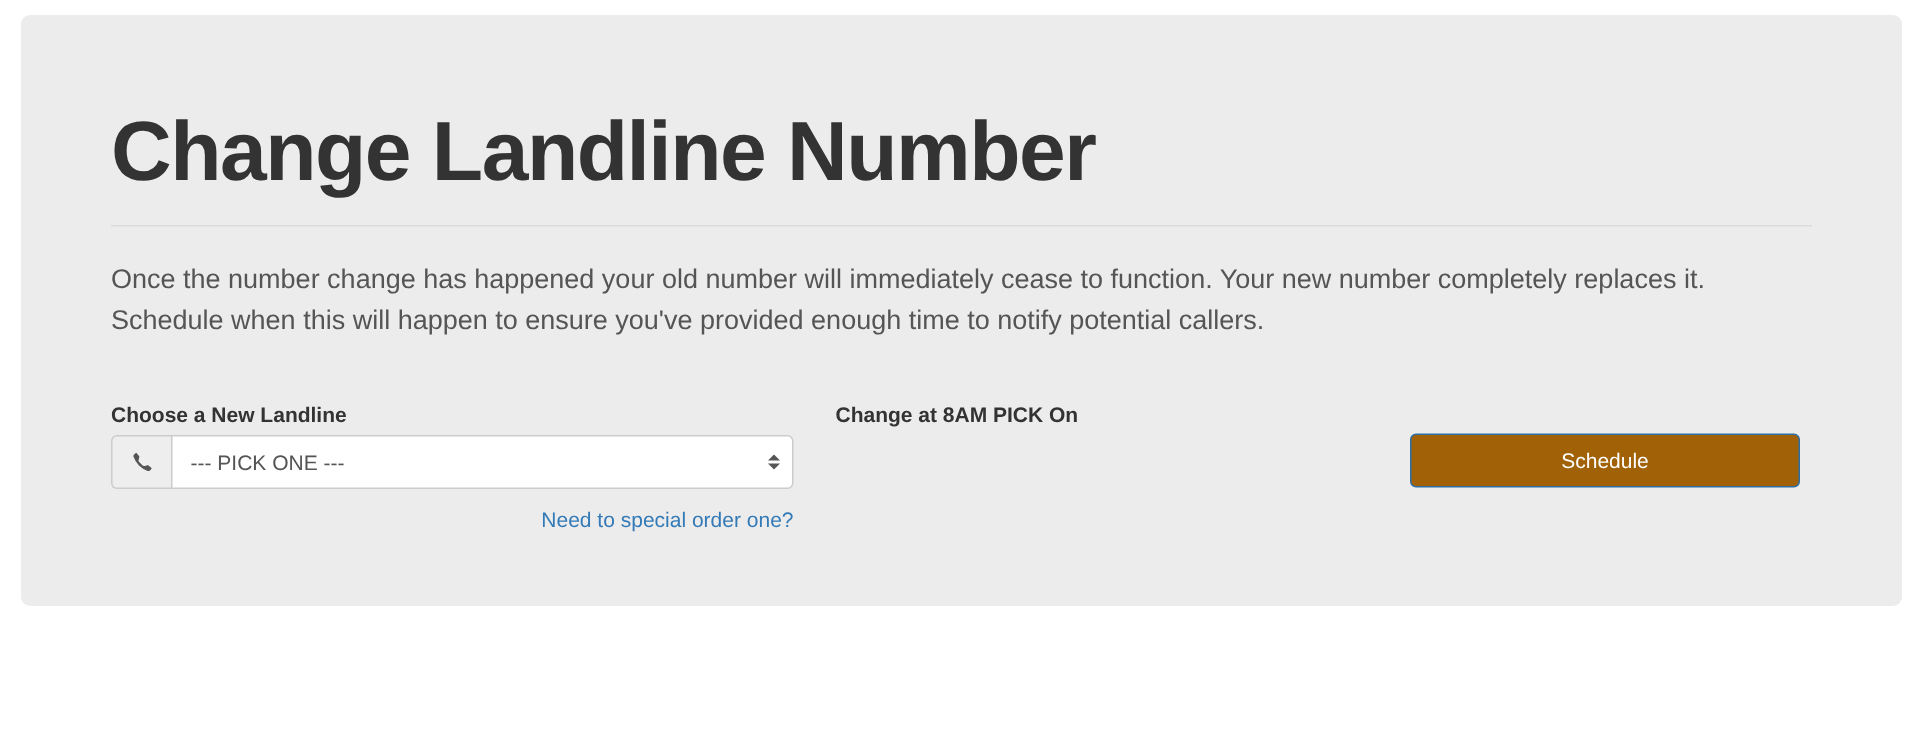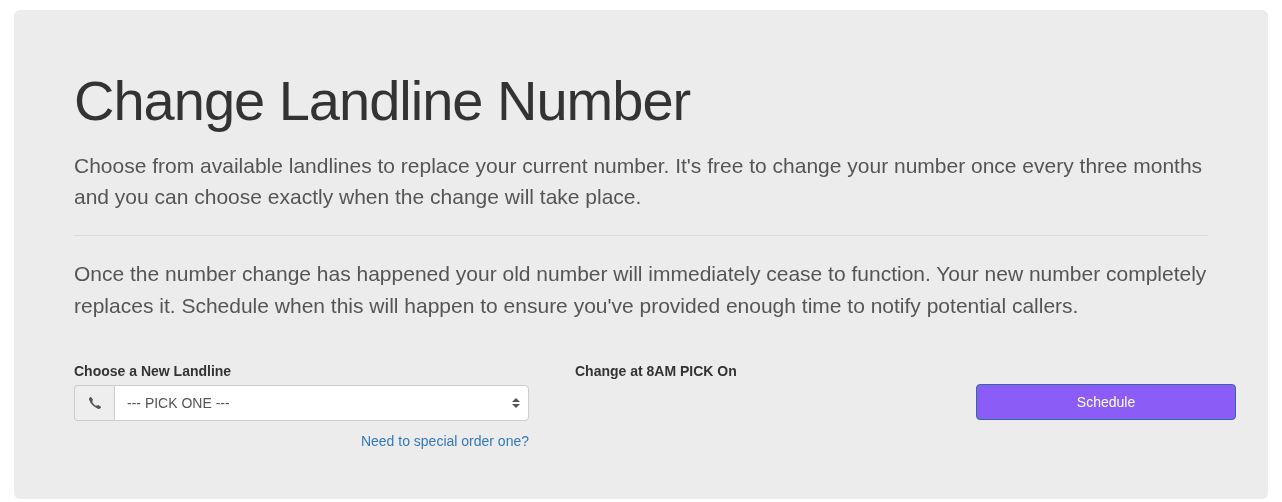--- a/index.html
+++ b/index.html
@@ -13,48 +13,48 @@
       padding: 0;
     }
     .panel {
       background: #ececec;
       border-radius: 6px;
       margin: 10px 14px;
       padding: 60px 60px 50px 60px;
     }
     .page-title {
       font-size: 56px;
-      font-weight: 400;
+      font-weight: 700;
       color: #333333;
       letter-spacing: -1px;
       margin-bottom: 18px;
       line-height: 1.1;
     }
     .lead {
       font-size: 21px;
       color: #555555;
       font-weight: 300;
       line-height: 1.5;
       margin-bottom: 22px;
     }
     .divider {
       border: none;
       border-top: 1px solid #dcdcdc;
       margin: 0 0 22px 0;
     }
     .info-text {
-      font-size: 21px;
+      font-size: 18px;
       color: #555555;
       font-weight: 300;
       line-height: 1.55;
       margin-bottom: 40px;
     }
     .form-row {
       display: flex;
-      gap: 46px;
+      gap: 28px;
       align-items: flex-start;
     }
     .form-group {
       display: flex;
       flex-direction: column;
     }
     .form-group.landline {
       flex: 0 0 455px;
     }
     .form-group.date {
@@ -143,36 +143,35 @@
       font-size: 14px;
       color: #337ab7;
       text-decoration: none;
       text-align: right;
       margin-top: 12px;
       cursor: pointer;
     }
     .btn-primary {
       width: 100%;
       height: 36px;
-      background: #8b5cf6;
+      background: #a16207;
       border: 1px solid #2e6da4;
       border-radius: 4px;
       color: #ffffff;
       font-size: 14px;
       cursor: pointer;
     }
   </style>
 </head>
 <body>
 
 <div class="panel">
 
   <h1 class="page-title">Change Landline Number</h1>
 
-  <p class="lead">Choose from available landlines to replace your current number. It's free to change your number once every three months and you can choose exactly when the change will take place.</p>
 
   <hr class="divider">
 
   <p class="info-text">Once the number change has happened your old number will immediately cease to function. Your new number completely replaces it. Schedule when this will happen to ensure you've provided enough time to notify potential callers.</p>
 
   <div class="form-row">
 
     <div class="form-group landline">
       <label class="form-label">Choose a New Landline</label>
       <div class="input-group">

